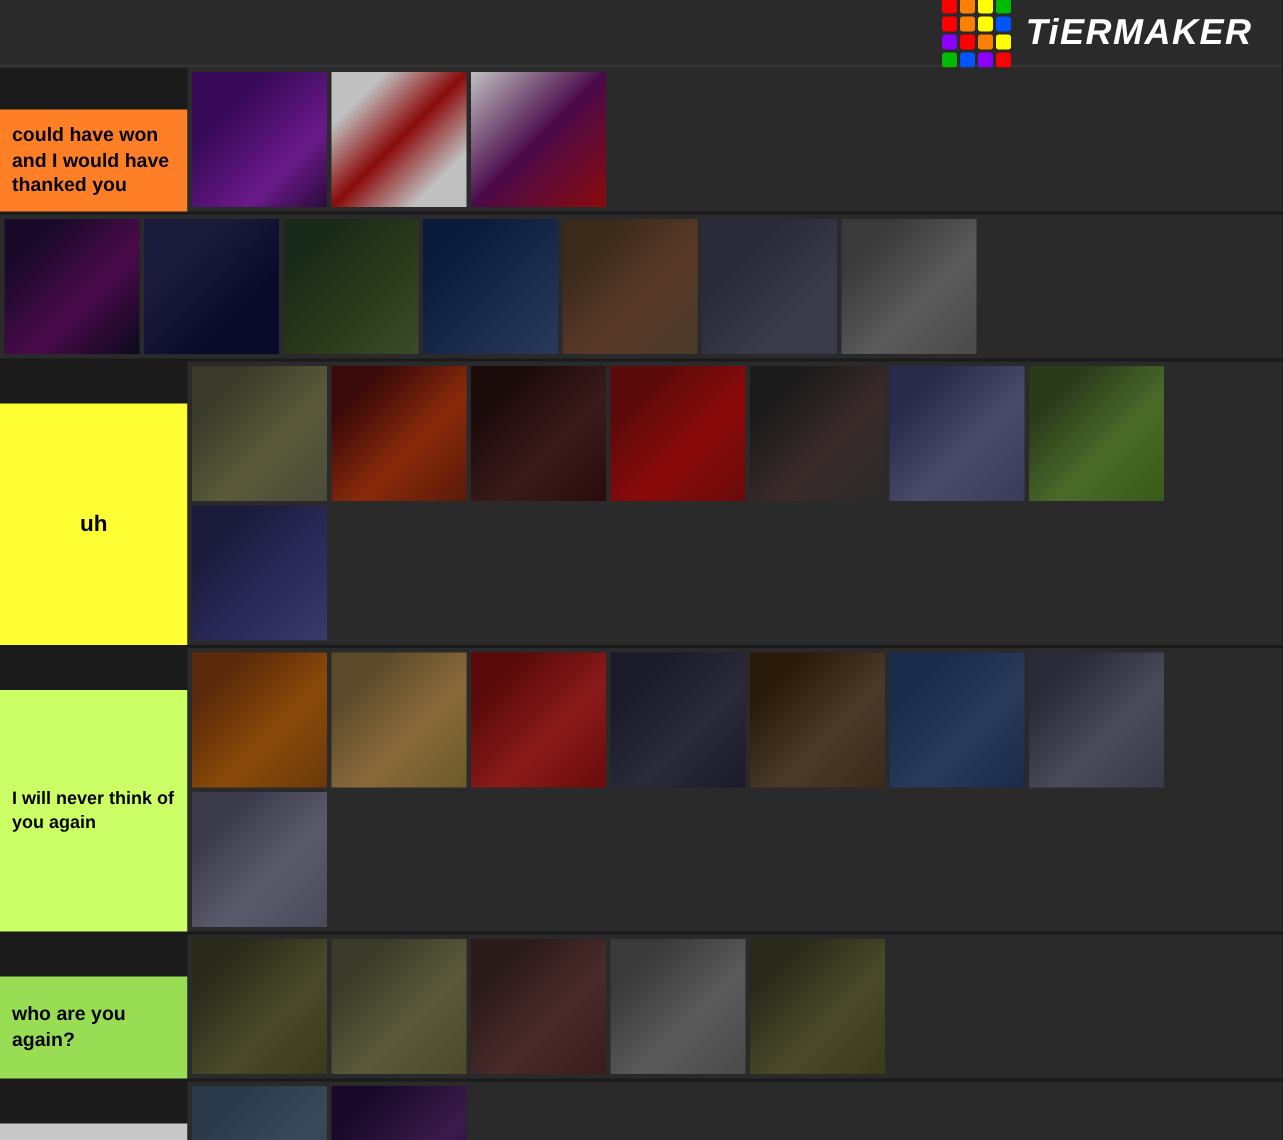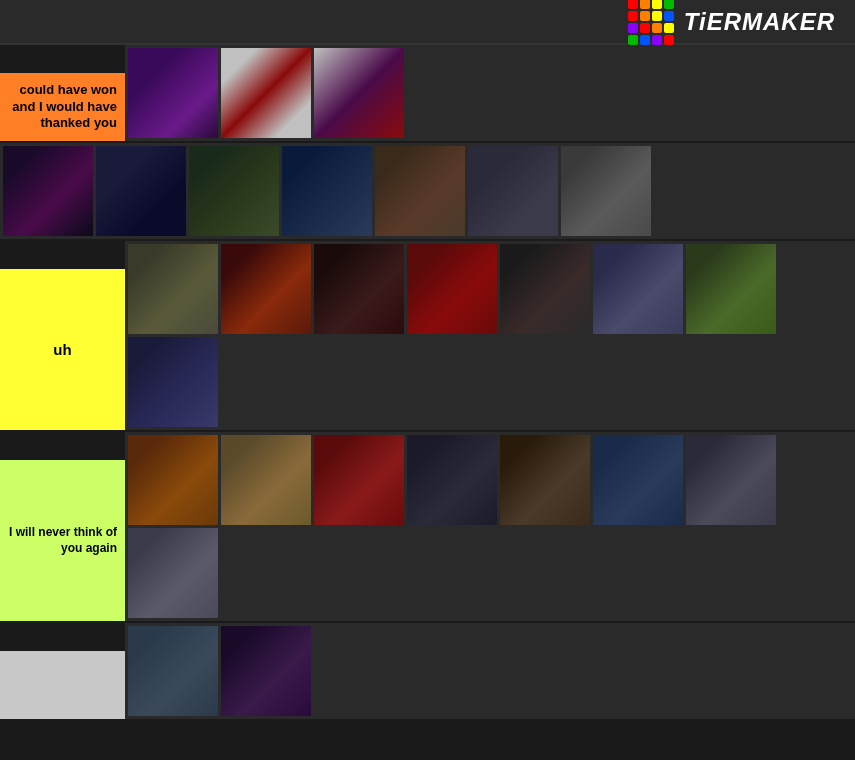--- a/index.html
+++ b/index.html
@@ -61,21 +61,21 @@
       min-height: 90px;
       border-bottom: 2px solid #1a1a1a;
     }
 
     .tier-label {
       width: 125px;
       min-width: 125px;
       display: flex;
       align-items: center;
       justify-content: center;
-      text-align: right;
+      text-align: left;
       padding: 8px;
       font-size: 14px;
       font-weight: bold;
       color: #000;
       line-height: 1.3;
       margin-top: 28px;
     }
 
     .tier-images {
       display: flex;
@@ -221,20 +221,32 @@
       <div class="img-block char-ego"></div>
       <div class="img-block char-scarlet"></div>
       <div class="img-block char-ronan"></div>
       <div class="img-block char-malekith"></div>
       <div class="img-block char-happy"></div>
       <div class="img-block char-kingpin"></div>
       <div class="img-block char-warmachine"></div>
     </div>
   </div>
 
+  <div class="tier-row">
+    <div class="tier-label" style="background:#99DD55; font-size:13px; line-height:1.3;">
+      <span>who are you again?</span>
+    </div>
+    <div class="tier-images">
+      <div class="img-block char-whiplash"></div>
+      <div class="img-block char-bloke"></div>
+      <div class="img-block char-stane"></div>
+      <div class="img-block char-sternman"></div>
+      <div class="img-block char-krog"></div>
+    </div>
+  </div>
 
   <div class="tier-row">
     <div class="tier-label" style="background:#C8C8C8; font-size:13px; line-height:1.3;">
       
     </div>
     <div class="tier-images">
       <div class="img-block char-hayward1"></div>
       <div class="img-block char-hayward2"></div>
     </div>
   </div>

